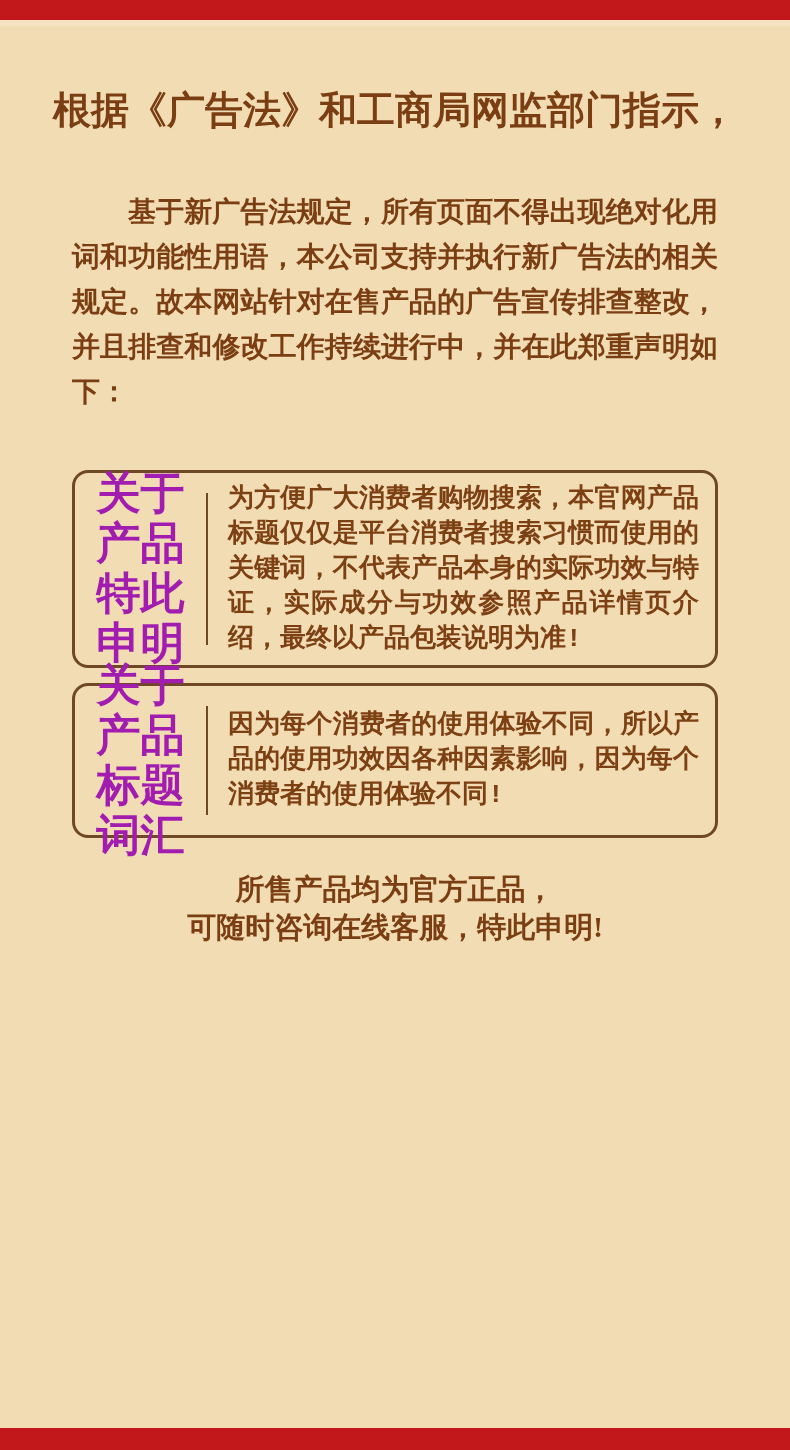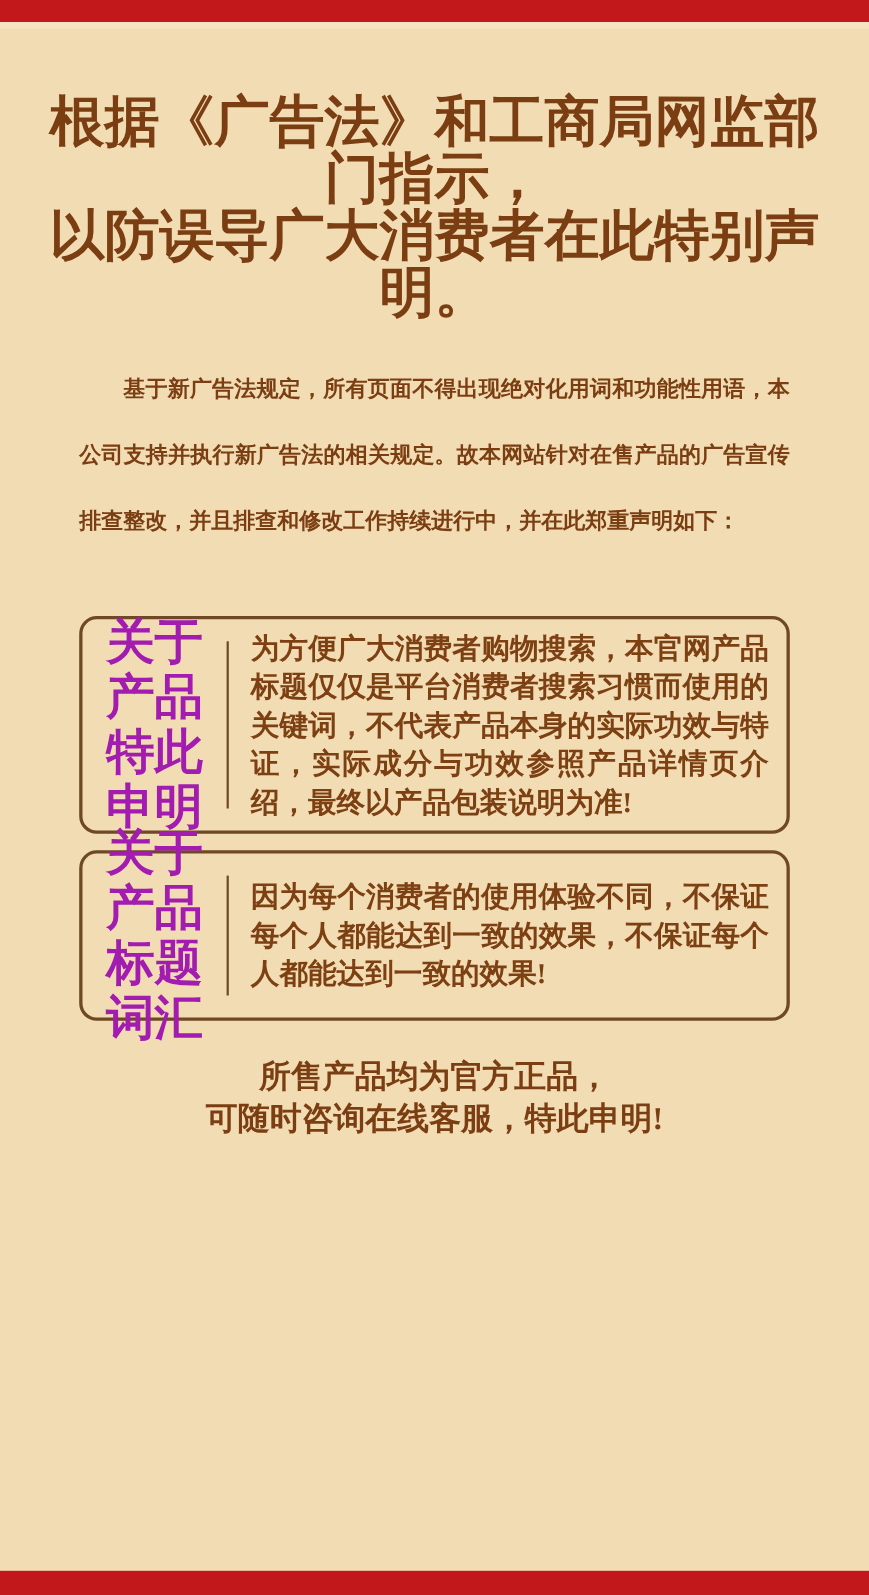--- a/index.html
+++ b/index.html
@@ -25,33 +25,33 @@
   .bar-bottom {
     position: absolute;
     left: 0;
     bottom: 0;
     width: 100%;
     height: 22px;
     background: #c2171b;
   }
   .page-title {
     margin: 58px 35px 0 35px;
-    font-size: 50px;
+    font-size: 38px;
     line-height: 52px;
     font-weight: bold;
     text-align: center;
     letter-spacing: 0px;
   }
   .content {
     padding: 0 72px;
   }
   .para {
-    margin: 32px 0 0 0;
-    font-size: 20px;
-    line-height: 60px;
+    margin: 53px 0 0 0;
+    font-size: 28px;
+    line-height: 45px;
     text-align: justify;
     text-indent: 2em;
     font-weight: bold;
   }
   .boxes {
     margin-top: 56px;
   }
   .notice-box {
     box-sizing: border-box;
     border: 3px solid #6f4825;
@@ -75,21 +75,21 @@
   .box-divider {
     flex: none;
     width: 2px;
     align-self: stretch;
     margin: 20px 0;
     background: #6f4825;
   }
   .box-text {
     flex: 1;
     padding: 0 16px 0 20px;
-    font-family: Liberation Serif, serif;
+    font-family: Liberation Mono, monospace;
     font-size: 26px;
     line-height: 35px;
     font-weight: bold;
     text-align: justify;
     color: #7d4013;
   }
   .footer-note {
     margin-top: 32px;
     text-align: center;
     font-size: 29px;
@@ -98,21 +98,20 @@
   }
 </style>
 </head>
 <body>
 
 <div class="bar-top"></div>
 <div class="bar-top-fade"></div>
 
 <h1 class="page-title">
   <div>根据《广告法》和工商局网监部门指示，</div>
-  <div>以防误导广大消费者在此特别声明。</div>
 </h1>
 
 <div class="content">
   <p class="para">基于新广告法规定，所有页面不得出现绝对化用词和功能性用语，本公司支持并执行新广告法的相关规定。故本网站针对在售产品的广告宣传排查整改，并且排查和修改工作持续进行中，并在此郑重声明如下：</p>
 
   <div class="boxes">
 
     <div class="notice-box b1">
       <div class="box-label">
         <div>关于产品</div>
@@ -121,21 +120,21 @@
       <div class="box-divider"></div>
       <div class="box-text">为方便广大消费者购物搜索，本官网产品标题仅仅是平台消费者搜索习惯而使用的关键词，不代表产品本身的实际功效与特证，实际成分与功效参照产品详情页介绍，最终以产品包装说明为准!</div>
     </div>
 
     <div class="notice-box b2">
       <div class="box-label">
         <div>关于产品</div>
         <div>标题词汇</div>
       </div>
       <div class="box-divider"></div>
-      <div class="box-text">因为每个消费者的使用体验不同，不保证每个人都能达到一致的效果，不保证每个人都能达到一致的效果!</div>
+      <div class="box-text">因为每个消费者的使用体验不同，所以产品的使用功效因各种因素影响，因为每个消费者的使用体验不同!</div>
     </div>
 
 
   </div>
 
   <div class="footer-note">
     <div>所售产品均为官方正品，</div>
     <div>可随时咨询在线客服，特此申明!</div>
   </div>
 </div>

